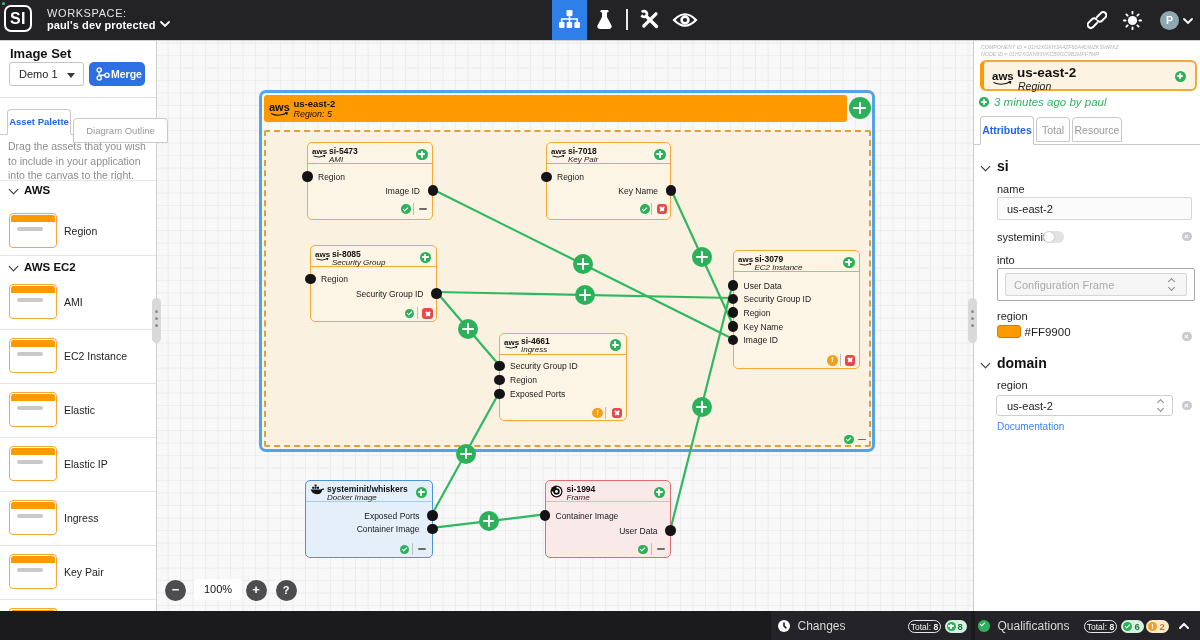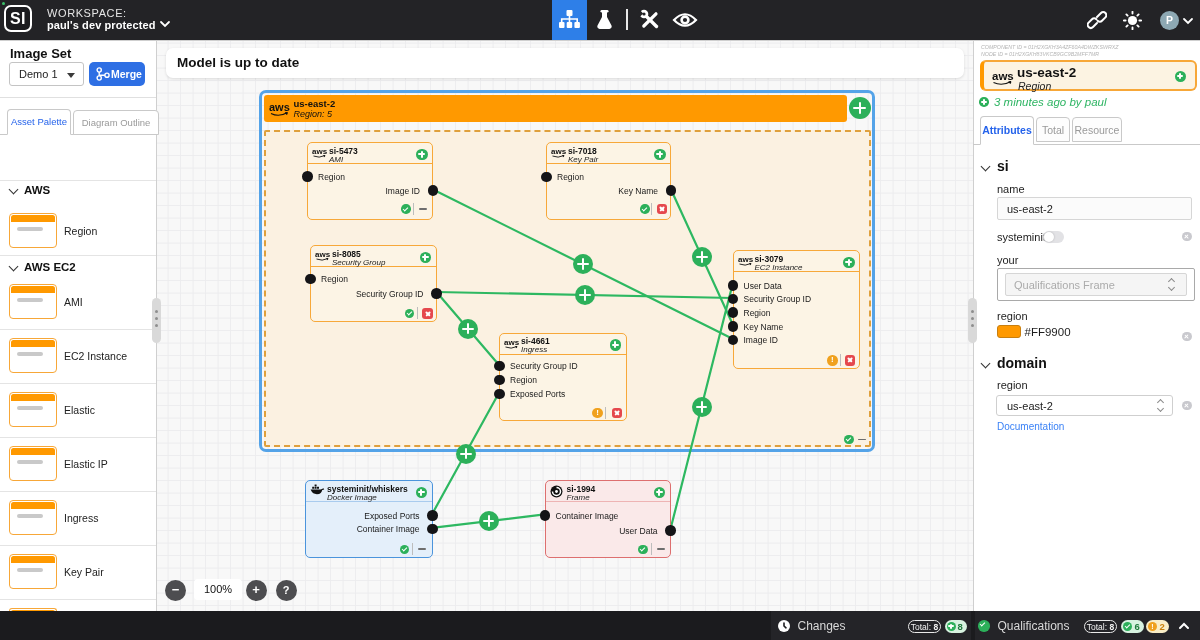--- a/index.html
+++ b/index.html
@@ -75,21 +75,20 @@
 .apill{position:absolute;border-radius:7px;background:#f9edc6;font-size:9.5px;font-weight:bold;color:#c87e0a}
 .btext{position:absolute;font-size:12px;color:#d9d9d9}
 
 .grip{position:absolute;width:9px;height:45px;background:#d9d9d9;border-radius:5px}
 .grip i{position:absolute;left:3px;width:3px;height:3px;border-radius:50%;background:#8e8e8e}
 </style></head>
 <body>
 <div id="page">
 
 <div id="canvas"></div>
-<div id="modelbar">Model is up to date</div>
 <div id="framesel"></div>
 <div id="framehead">
 <svg class="abs" style="left:5px;top:5px" width="22" height="17">
         <text x="0" y="11" font-size="11" font-weight="bold" fill="#111">aws</text>
         <path d="M2 13.5 Q10 17.5 18.5 12.5 l-2.5 0.3 M18.5 12.5 l-1 2.2" stroke="#111" fill="none" stroke-width="1.1"></path>
       </svg>
 <div class="abs" style="left:30px;top:3px;font-size:9.5px;font-weight:bold;color:#111">us-east-2</div>
 <div class="abs" style="left:30px;top:14px;font-size:9px;font-style:italic;color:#111">Region: 5</div>
 </div>
 <div class="plus" style="left:848.5px;top:97px;width:22px;height:22px"></div>
@@ -321,22 +320,23 @@
 <div id="mergebtn">Merge<svg class="abs" style="left:7px;top:5px" width="14" height="14">
         <g stroke="#fff" stroke-width="1.4" fill="none">
           <circle cx="3.2" cy="3" r="2.1"></circle>
           <circle cx="3.2" cy="11" r="2.1"></circle>
           <circle cx="11" cy="8.2" r="2.1"></circle>
           <path d="M3.2 5.1 V8.9 M3.2 8.2 H8.9"></path>
         </g>
       </svg></div>
 <div id="sidebar-hr1" class="abs" style="left:0;top:97px;width:156px;height:1px;background:#e0e0e0"></div>
 <div class="abs" style="left:0;top:133.5px;width:156px;height:1px;background:#c9c9c9"></div>
-<div class="tab" style="left:7px;top:109px;width:64px;height:25.5px;border-bottom:1px solid #fff;line-height:24px;color:#2563eb;font-weight:normal;z-index:2">Asset Palette</div>
-<div class="tab" style="left:73px;top:110px;width:86px;height:24.5px;line-height:23px;color:#9a9a9a;z-index:2">Diagram Outline</div>
+<div class="tab" style="left:7px;top:109px;width:64px;height:25.5px;border-bottom:1px solid #fff;line-height:24px;color:#2563eb;font-weight:bold;z-index:2">Asset Palette</div>
+<div class="tab" style="left:73px;top:118px;width:95px;height:24.5px;line-height:23px;color:#9a9a9a;z-index:2">Diagram Outline</div>
+<div class="ptext">Drag the assets that you wish to include in your application into the canvas to the right.</div>
 <div class="abs" style="left:0;top:180px;width:156px;height:1px;background:#e4e4e4"></div>
 <div class="chev" style="left:10px;top:186px"></div>
     <div class="sect" style="top:184px">AWS</div>
 <div class="pitem" style="top:213px">
       <i></i>
       <b></b>
     </div>
     <div class="plbl" style="top:225px">Region</div>
 <div class="abs" style="left:0;top:255px;width:156px;height:1px;background:#e4e4e4"></div>
 <div class="chev" style="left:10px;top:263px"></div>
@@ -406,23 +406,23 @@
 <div class="tab" style="left:1072px;top:116.5px;width:50px;height:25px;line-height:24px;color:#9a9a9a;font-size:10.5px;background:#fdfdfd">Resource</div>
 <div class="chev" style="left:982px;top:163px"></div>
 <div class="abs" style="left:997px;top:158px;font-size:14px;font-weight:bold;color:#111">si</div>
 <div class="rlabel" style="left:997px;top:182.5px">name</div>
 <div class="rinput" style="left:997px;top:197px;width:195px;height:23px;line-height:22px;padding-left:9px">us-east-2</div>
 <div class="rlabel" style="left:997px;top:230.5px">systeminit</div>
 <div class="abs" style="left:1043px;top:230.5px;width:21px;height:12px;border-radius:6px;background:#e2e2e5">
       <div class="abs" style="left:1px;top:1px;width:10px;height:10px;border-radius:50%;background:#fff;box-shadow:0 0 2px rgba(0,0,0,.25)"></div>
     </div>
 <div class="gx" style="left:1182px;top:231.5px"></div>
-<div class="rlabel" style="left:997px;top:253.5px">your</div>
+<div class="rlabel" style="left:997px;top:253.5px">into</div>
 <div class="abs" style="left:996.5px;top:267.5px;width:198px;height:33px;border:1.5px solid #a9a9a9;border-radius:2px;background:#fff"></div>
-<div class="rinput" style="left:1005px;top:273px;width:182px;height:23px;line-height:22px;padding-left:8px;background:#f5f5f5;color:#ababab">Qualifications Frame</div>
+<div class="rinput" style="left:1005px;top:273px;width:182px;height:23px;line-height:22px;padding-left:8px;background:#f5f5f5;color:#ababab">Configuration Frame</div>
 <div class="updown" style="left:1167px;top:278.5px"></div>
 <div class="rlabel" style="left:997px;top:309.5px">region</div>
 <div class="abs" style="left:997px;top:324.5px;width:23.5px;height:13px;background:#ff9900;border:1px solid #c87f10;border-radius:3px"></div>
 <div class="rlabel" style="left:1024.5px;top:325.5px;font-size:11.5px">#FF9900</div>
 <div class="gx" style="left:1182px;top:331.5px"></div>
 <div class="chev" style="left:982px;top:360px"></div>
 <div class="abs" style="left:997px;top:355px;font-size:14px;font-weight:bold;color:#111">domain</div>
 <div class="rlabel" style="left:997px;top:378.5px">region</div>
 <div class="abs" style="left:996px;top:394.5px;width:176.5px;height:21px;border:1px solid #cfcfcf;border-radius:3px;background:#fff;font-size:11px;color:#222;line-height:20px;padding-left:10px">us-east-2</div>
 <div class="updown" style="left:1156px;top:399px"></div>

